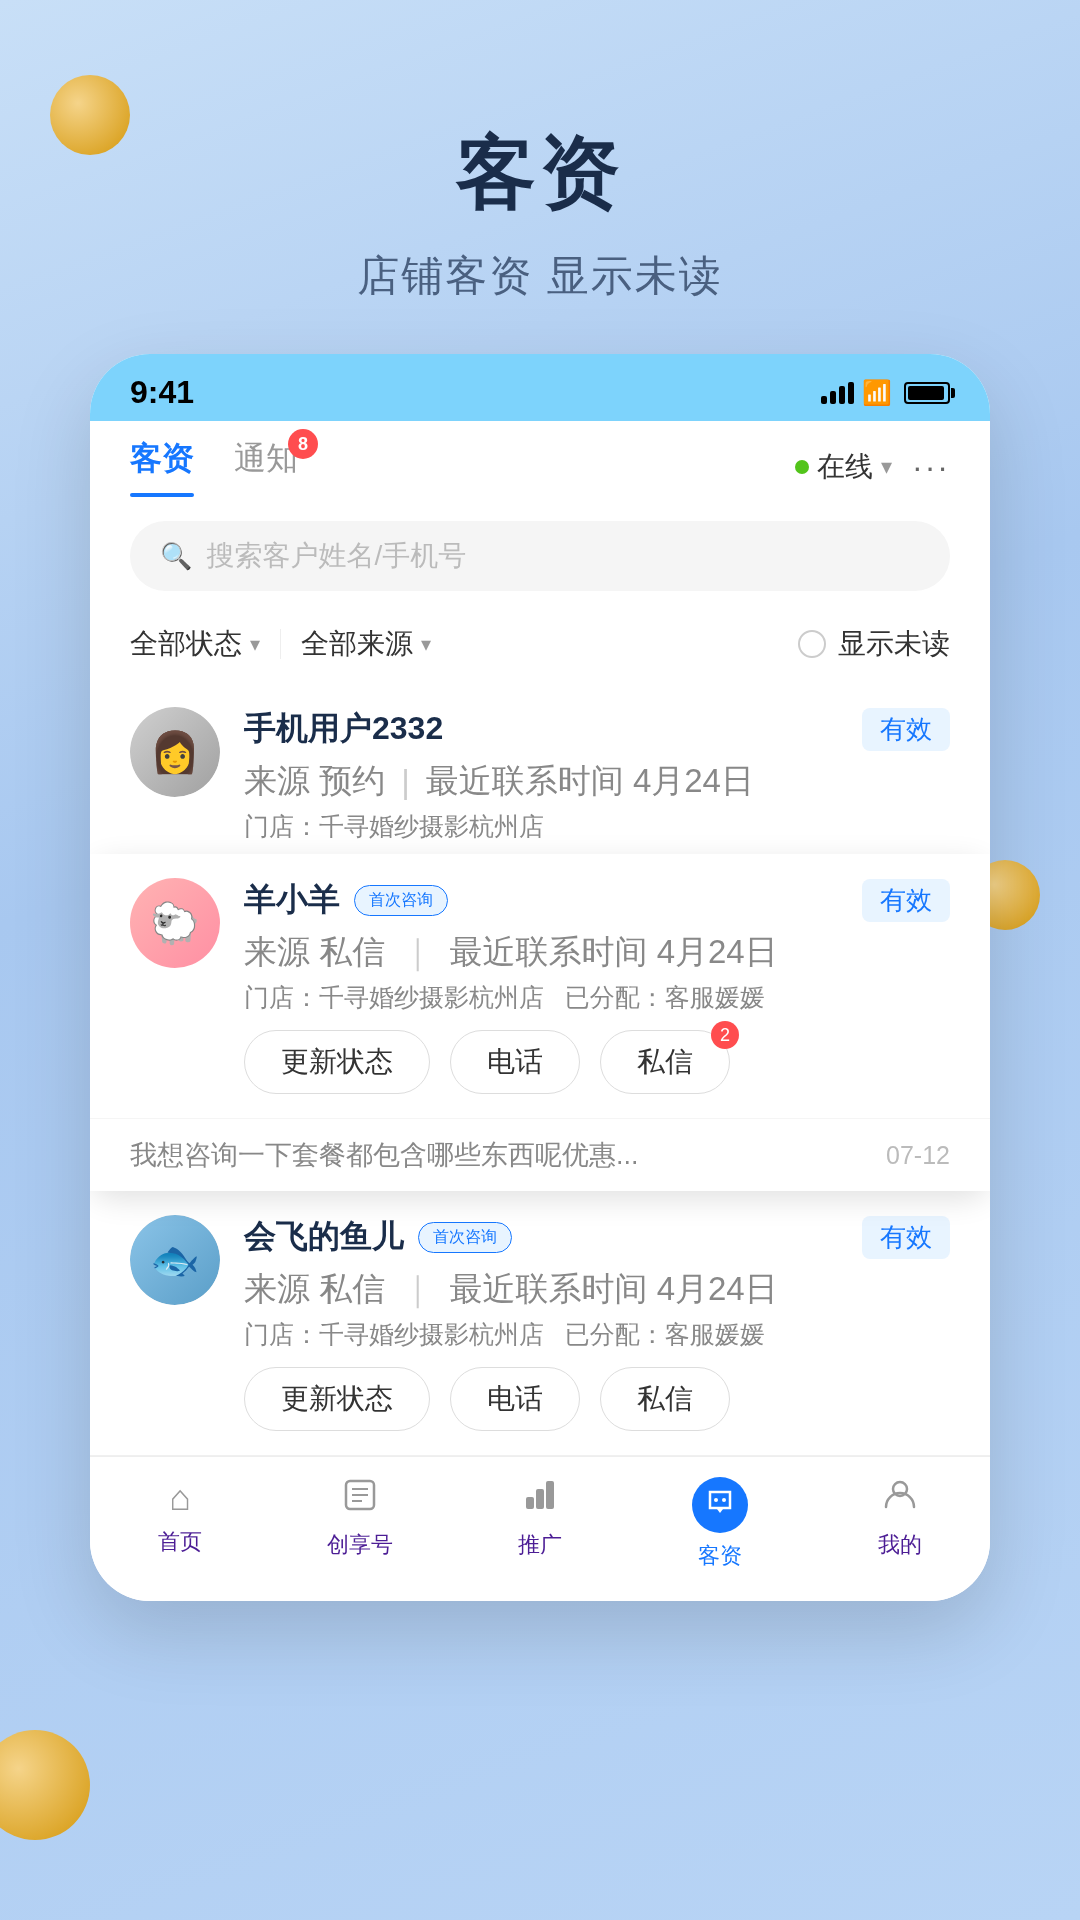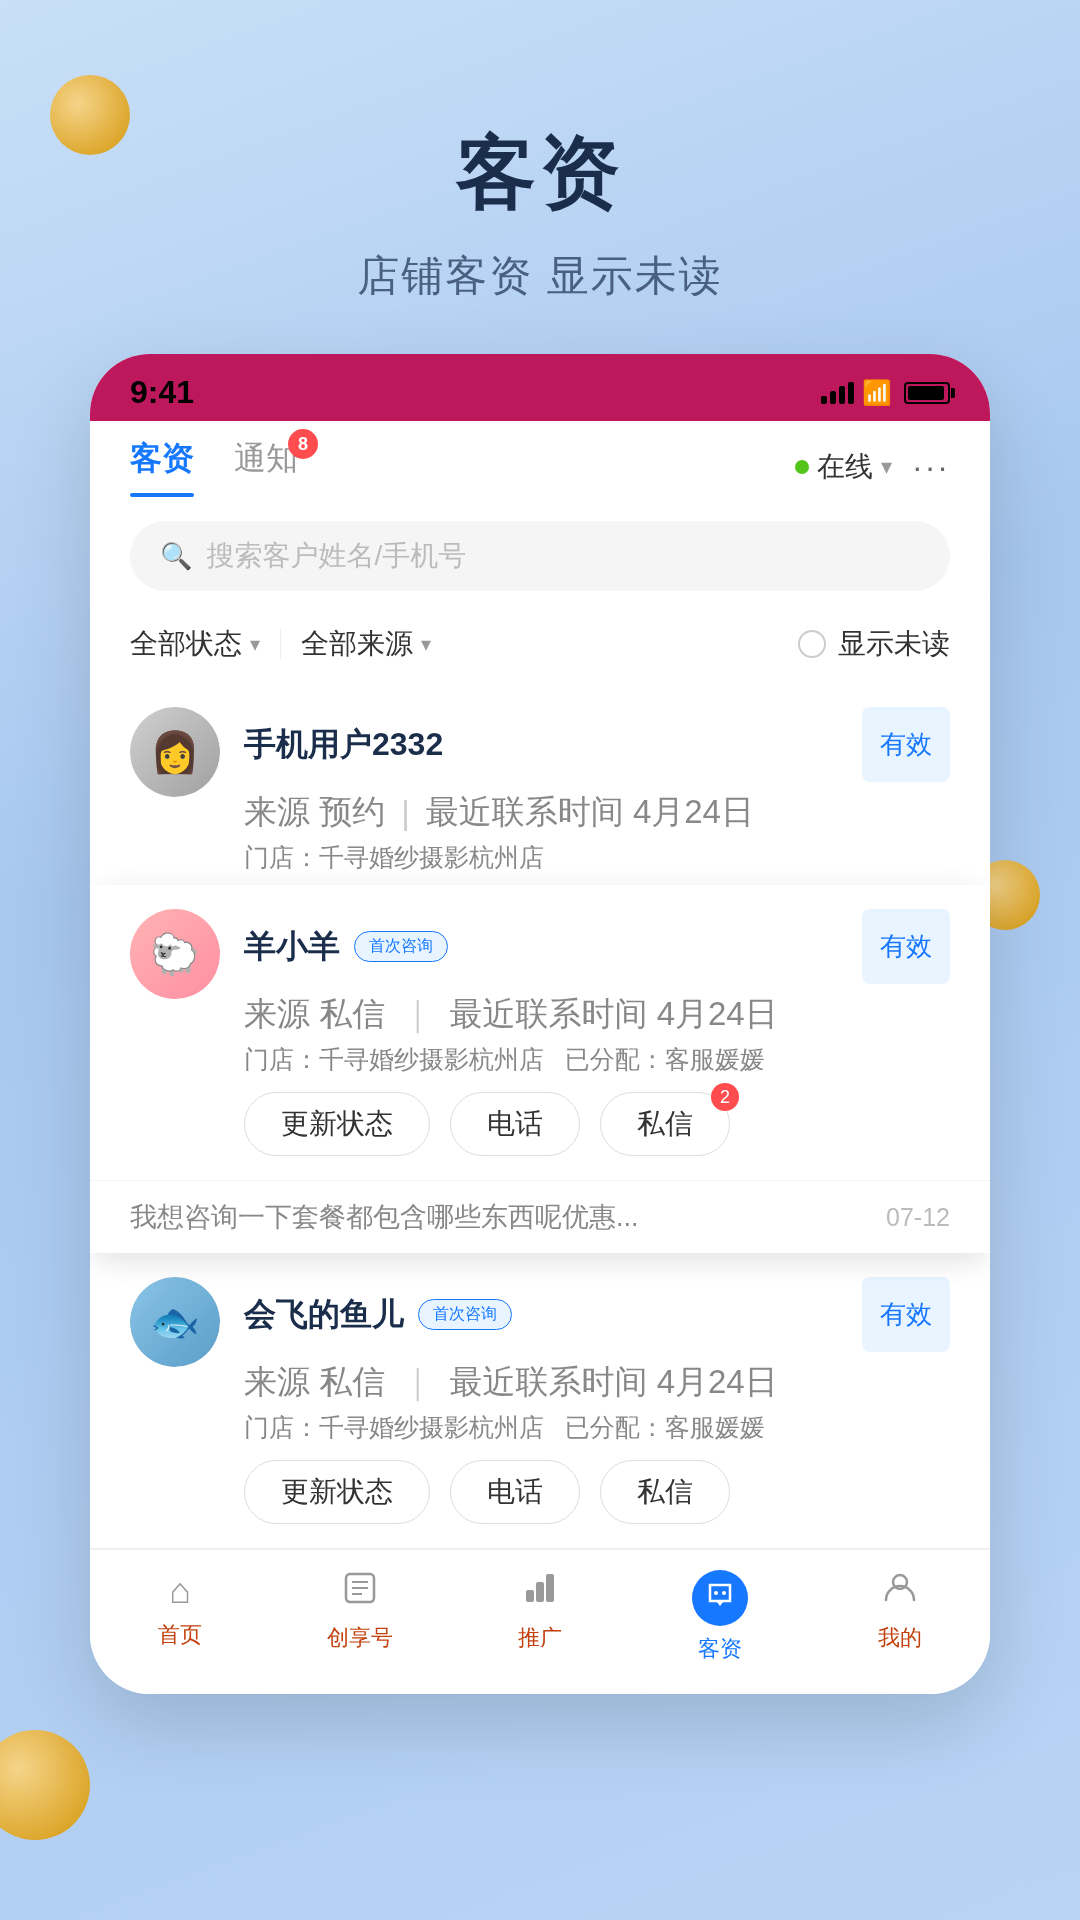--- a/index.html
+++ b/index.html
@@ -65,21 +65,21 @@
       position: relative;
       width: 900px;
     }
 
     
     .status-bar {
       display: flex;
       justify-content: space-between;
       align-items: center;
       padding: 20px 40px 10px;
-      background: #be185d;
+      background: #7dd3fc;
     }
     .status-time {
       font-size: 32px;
       font-weight: 600;
       color: #000;
     }
     .status-icons {
       display: flex;
       align-items: center;
       gap: 8px;
@@ -305,21 +305,21 @@
       font-size: 16px;
       padding: 4px 14px;
       border-radius: 20px;
       border: 1px solid #1677ff;
     }
     .tag-valid {
       margin-left: auto;
       color: #1677ff;
       font-size: 26px;
       background: #e8f4ff;
-      padding: 20px 18px;
+      padding: 4px 18px;
       border-radius: 8px;
     }
     .customer-meta {
       font-size: 33px;
       color: #888;
       margin-bottom: 6px;
       display: flex;
       align-items: center;
       gap: 16px;
       text-align: center;
@@ -406,21 +406,21 @@
       align-items: center;
       gap: 8px;
       cursor: pointer;
     }
     .nav-icon {
       font-size: 36px;
       color: #999;
     }
     .nav-label {
       font-size: 22px;
-      color: #c2410c;
+      color: #4c1d95;
     }
     .nav-label.active-nav {
       color: #1677ff;
     }
     .nav-active-circle {
       width: 56px;
       height: 56px;
       background: #1677ff;
       border-radius: 50%;
       display: flex;

